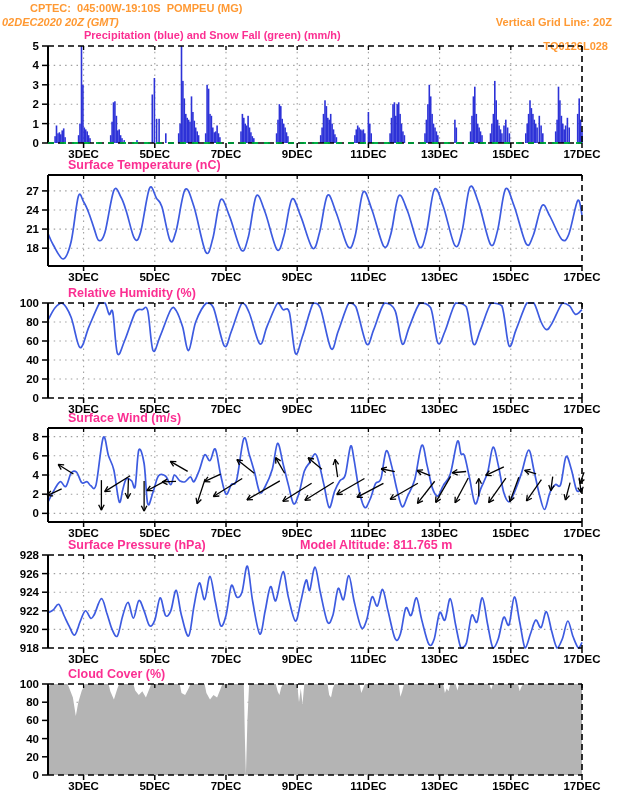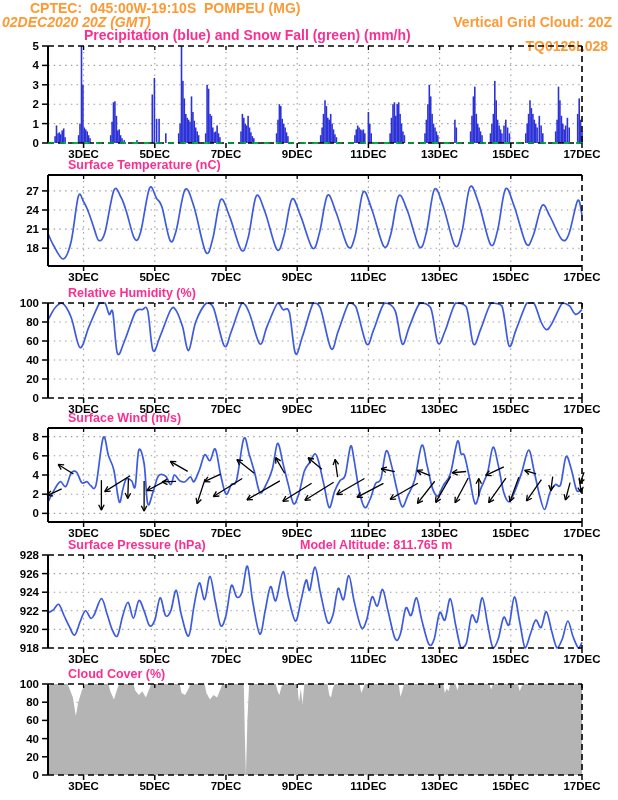--- a/index.html
+++ b/index.html
@@ -1,31 +1,31 @@
 <!DOCTYPE html>
 <html><head>
 <meta charset="utf-8">
 <style>
   html,body{margin:0;padding:0;background:#fff;}
   #stage{position:relative;width:618px;height:800px;background:#fff;overflow:hidden;
          font-family:"Liberation Sans",sans-serif;font-weight:700;}
-  .hdr{position:absolute;white-space:pre;font-size:14px;line-height:13px;letter-spacing:0px;}
+  .hdr{position:absolute;white-space:pre;font-size:11px;line-height:13px;letter-spacing:0px;}
   .orange{color:#ff9933;}
   .magenta{color:#fb2f92;}
   .r{text-align:right;}
   svg{position:absolute;left:0;top:0;}
   svg text{font-family:"Liberation Sans",sans-serif;font-weight:700;}
 </style>
 </head>
 <body>
 
 <div id="stage">
   <div class="hdr orange" style="left:30px;top:2px;">CPTEC:  045:00W-19:10S  POMPEU (MG)</div>
   <div class="hdr orange" style="left:2px;top:16px;font-style:italic;">02DEC2020 20Z (GMT)</div>
-  <div class="hdr orange r" style="right:6px;top:16px;">Vertical Grid Cloud: 20Z</div>
+  <div class="hdr orange r" style="right:6px;top:16px;">Vertical Grid Line: 20Z</div>
   <div class="hdr magenta" style="left:68px;top:29px;padding-left:16px;">Precipitation (blue) and Snow Fall (green) (mm/h)</div>
   <div class="hdr orange r" style="right:10px;top:29px;margin-top:11px;">TQ0126L028</div>
 
   <svg id="chart" width="618" height="800" viewBox="0 0 618 800">
       <g></g>
       <g>
         <line x1="48" y1="123.6" x2="582" y2="123.6" stroke="#a0a0a0" stroke-width="1.1" stroke-dasharray="1.5 4.2"></line>
         <line x1="48" y1="104.2" x2="582" y2="104.2" stroke="#a0a0a0" stroke-width="1.1" stroke-dasharray="1.5 4.2"></line>
         <line x1="48" y1="84.8" x2="582" y2="84.8" stroke="#a0a0a0" stroke-width="1.1" stroke-dasharray="1.5 4.2"></line>
         <line x1="48" y1="65.4" x2="582" y2="65.4" stroke="#a0a0a0" stroke-width="1.1" stroke-dasharray="1.5 4.2"></line>

